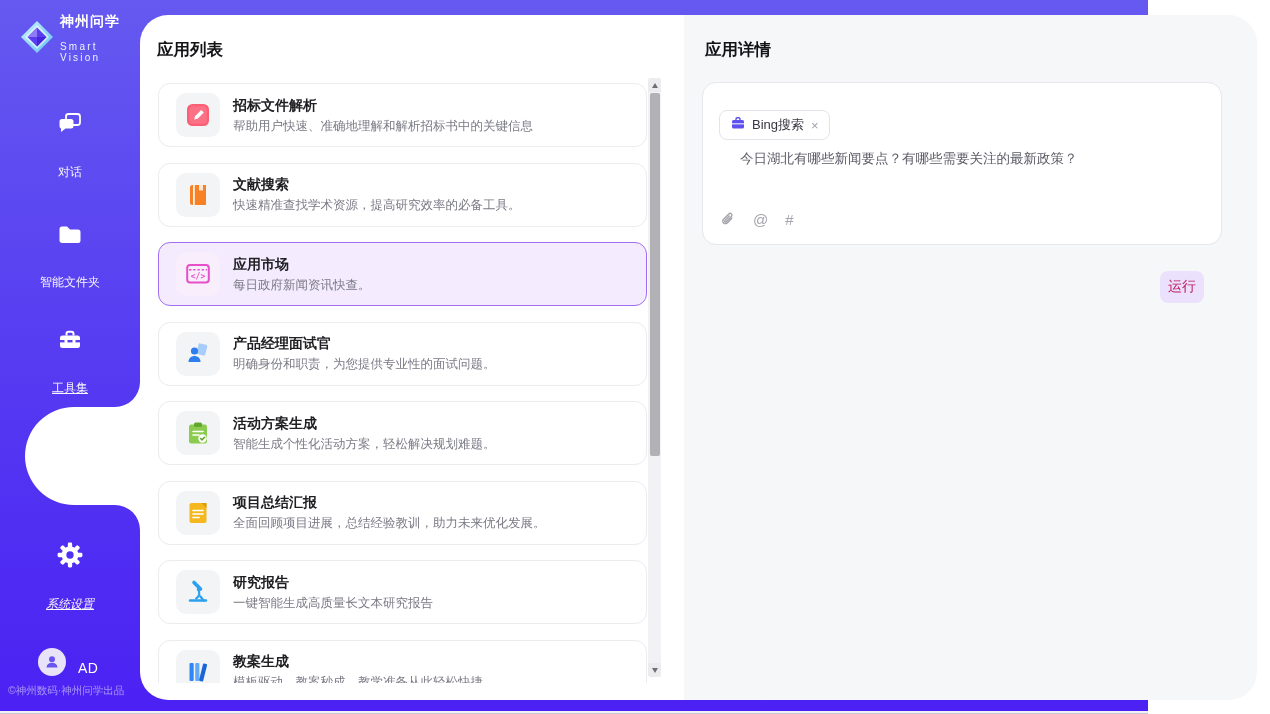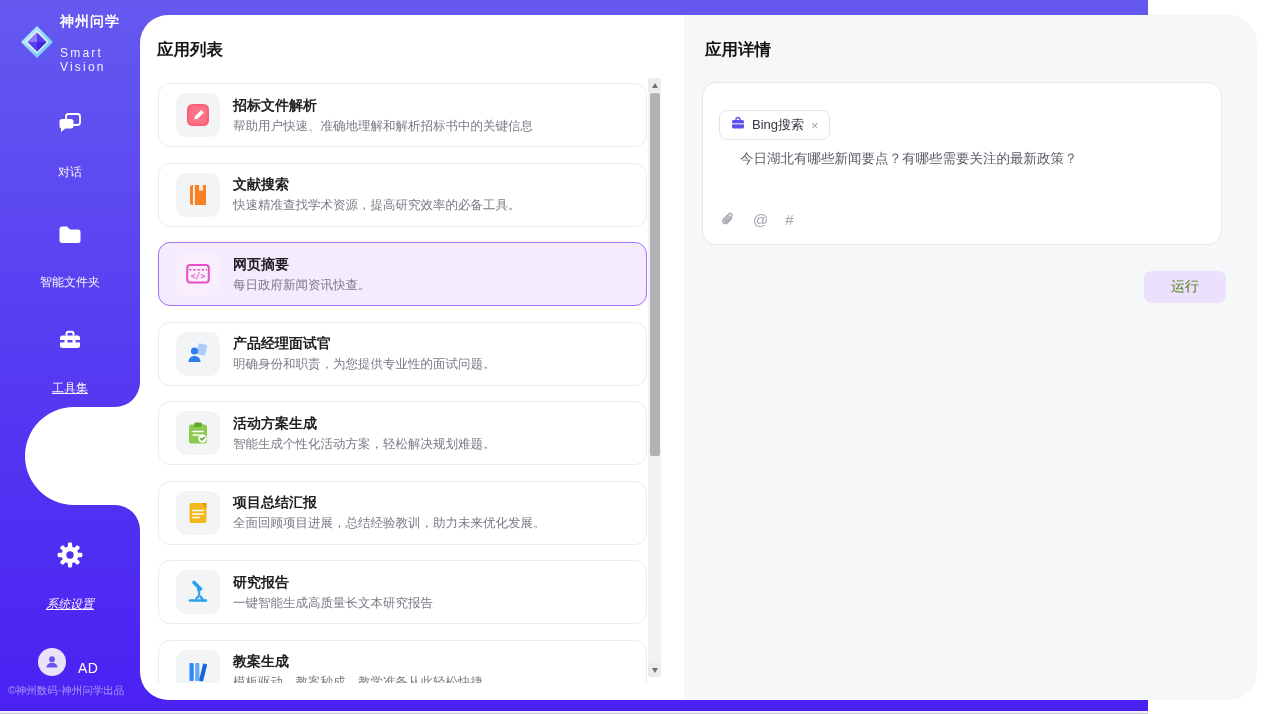--- a/index.html
+++ b/index.html
@@ -7,21 +7,21 @@
   #stage{position:relative;width:1148px;height:714px;background:linear-gradient(180deg,#6559f0 0%,#5336f2 60%,#4b21f3 100%);}
   
   .edge-light{position:absolute;left:0;right:0;top:711px;height:2px;background:#f1f0f7;}
   .edge-dark{position:absolute;left:0;right:0;top:713px;height:1px;background:#c6c6cf;}
 
   
   .sidebar{position:absolute;left:0;top:0;width:140px;height:711px;}
   .brand{position:absolute;left:20px;top:14px;display:flex;align-items:center;}
   .brand-text{margin-left:6px;line-height:1.1;}
   .brand-name{font-size:14px;font-weight:700;color:#ffffff;letter-spacing:1px;}
-  .brand-sub{font-size:12px;color:#e8f4ff;letter-spacing:2.2px;margin-top:18px;}
+  .brand-sub{font-size:10px;color:#e8f4ff;letter-spacing:2.2px;margin-top:12px;}
   .nav-item{position:absolute;left:0;width:140px;display:flex;flex-direction:column;align-items:center;cursor:pointer;gap:16px;}
   .nav-label{margin-top:7px;font-size:12px;color:rgba(255,255,255,.96);}
   .nav-label.u{text-decoration:underline;}
   .nav-chat{top:111px;} .nav-folder{top:221px;} .nav-tools{top:327px;} .nav-settings{top:541px;font-style:italic;}
   
   .blob-svg{position:absolute;left:25px;top:382px;}
   .blob-content{position:absolute;left:25px;top:407px;width:115px;height:98px;display:flex;flex-direction:column;align-items:center;justify-content:center;cursor:pointer;}
   .blob-label{margin-top:5px;font-size:12px;color:#5b3cf2;}
   
   .user-row{position:absolute;left:38px;top:648px;display:flex;align-items:flex-end;cursor:pointer;}
@@ -57,21 +57,21 @@
 
   
   .detail-card{position:absolute;left:18px;top:67px;width:520px;height:163px;box-sizing:border-box;background:#ffffff;border:1px solid #e7e7ec;border-radius:14px;cursor:text;}
   .chip{position:absolute;left:16px;top:27px;height:30px;box-sizing:border-box;display:inline-flex;align-items:center;gap:7px;padding:0 10px 0 11px;border:1px solid #e3e3e9;border-radius:8px;background:#fff;cursor:pointer;}
   .chip-label{font-size:13px;color:#37373f;}
   .chip-close{font-size:13px;color:#9ca3af;cursor:pointer;line-height:1;}
   .query-text{position:absolute;left:17px;top:66px;right:16px;font-size:13.5px;color:#5b5b66;line-height:1.5;margin-left:20px;}
   .attach-row{position:absolute;left:17px;top:128px;display:flex;align-items:center;gap:17px;}
   .attach-glyph{font-size:15px;color:#a4a4ad;cursor:pointer;line-height:1;}
   .attach-ic{cursor:pointer;display:flex;}
-  .run-btn{position:absolute;left:460px;top:256px;padding:7px 27px;background:#ebe1fc;color:#4d7c0f;font-size:14px;border:none;border-radius:8px;cursor:pointer;font-family:inherit;}
+  .run-btn{position:absolute;left:476px;top:256px;padding:7px 8px;background:#ebe1fc;color:#be185d;font-size:14px;border:none;border-radius:8px;cursor:pointer;font-family:inherit;}
 </style>
 </head>
 <body>
 
 <div id="stage">
 
   <aside class="sidebar">
 
     <div class="brand">
       <span>
@@ -197,21 +197,21 @@
 
         <div class="app-item selected">
           <span class="app-ic">
             <svg width="26" height="26" viewBox="0 0 26 26">
               <rect x="2.2" y="4" width="21.6" height="17.5" rx="3" fill="none" stroke="#e64fc8" stroke-width="2"></rect>
               <path d="M4 8.8h18" stroke="#e64fc8" stroke-width="1.5" stroke-dasharray="2.4 1.8"></path>
               <text x="13" y="18" font-size="8" font-weight="bold" fill="#e64fc8" text-anchor="middle" font-family="DejaVu Sans Mono, monospace">&lt;/&gt;</text>
             </svg>
           </span>
           <span class="app-txt">
-            <div class="app-title">网页摘要</div>
+            <div class="app-title">应用市场</div>
             <div class="app-desc">每日政府新闻资讯快查。</div>
           </span>
         </div>
 
         <div class="app-item">
           <span class="app-ic">
             <svg width="26" height="26" viewBox="0 0 26 26">
               <rect x="12.5" y="3" width="9" height="11" rx="1.5" fill="#a8cdfa" transform="rotate(14 17 8)"></rect>
               <circle cx="9.5" cy="10" r="3.6" fill="#2e7ef0"></circle>
               <path d="M3.5 21c0-4 3-6 6-6s6 2 6 6z" fill="#2e7ef0"></path>

